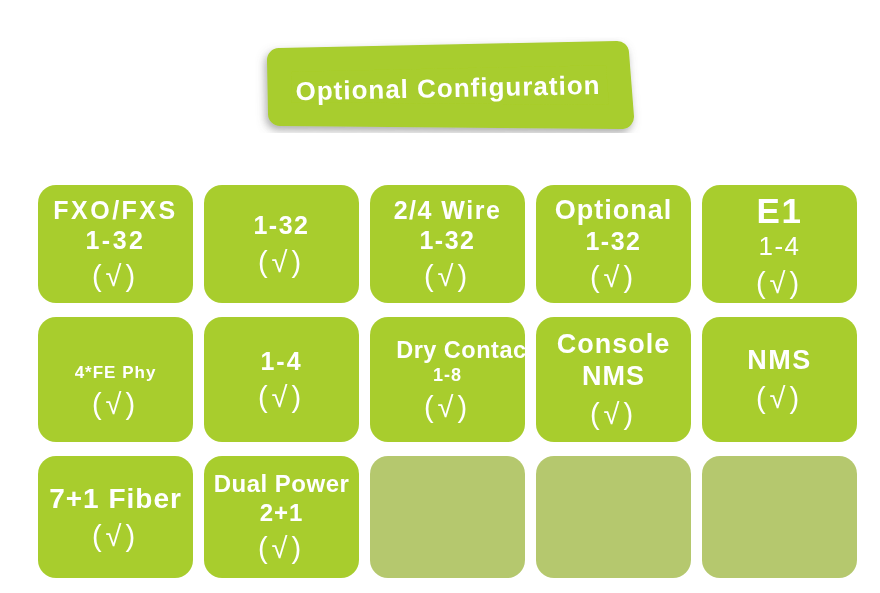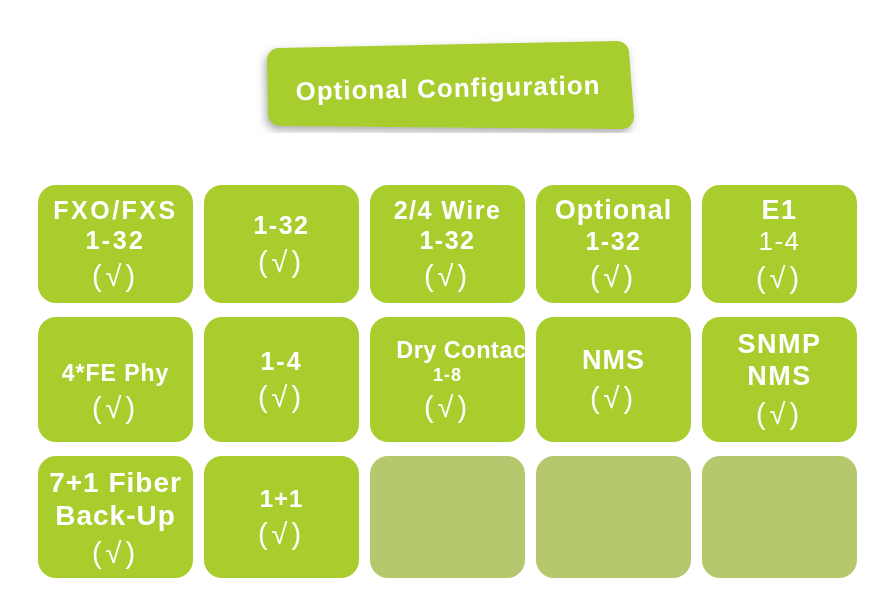--- a/index.html
+++ b/index.html
@@ -64,24 +64,24 @@
     margin-top: 6px;
     line-height: 1.05;
   }
 
   
   .grid > .tile:nth-child(1) .name,
   .grid > .tile:nth-child(1) .count { letter-spacing: 2.5px; }
 
   .grid > .tile:nth-child(4) .name { font-size: 27px; letter-spacing: 1px; }
 
-  .grid > .tile:nth-child(5) .name  { font-size: 27px; }
+  .grid > .tile:nth-child(5) .name  { font-size: 35px; }
   .grid > .tile:nth-child(5) .count { font-size: 26px; font-weight: 400; }
 
-  .grid > .tile:nth-child(6) .name  { font-size: 23px; letter-spacing: 1px; margin-top: 24px; }
+  .grid > .tile:nth-child(6) .name  { font-size: 17px; letter-spacing: 1px; margin-top: 24px; }
   .grid > .tile:nth-child(6) .count { font-size: 28px; letter-spacing: 2px; }
 
   .grid > .tile:nth-child(7) .name  { font-size: 18.5px; letter-spacing: 0.5px; }
   .grid > .tile:nth-child(7) .count { font-size: 25px; letter-spacing: 2px; }
 
   .grid > .tile:nth-child(8) .name  { font-size: 23.5px; letter-spacing: 0.5px; margin-left: 36px; }
   .grid > .tile:nth-child(8) .count { font-size: 18px; letter-spacing: 1px; }
 
   .grid > .tile:nth-child(9) .name,
   .grid > .tile:nth-child(9) .count  { font-size: 27px; letter-spacing: 1px; }
@@ -151,38 +151,38 @@
       <div class="line check">(√)</div>
     </div>
 
     <div class="tile">
       <div class="line name">Dry Contact</div>
       <div class="line count">1-8</div>
       <div class="line check">(√)</div>
     </div>
 
     <div class="tile">
+      <div class="line name">Console</div>
       <div class="line count">NMS</div>
       <div class="line check">(√)</div>
     </div>
 
     <div class="tile">
-      <div class="line name">SNMP</div>
       <div class="line count">NMS</div>
       <div class="line check">(√)</div>
     </div>
 
     <div class="tile">
       <div class="line name">7+1 Fiber</div>
-      <div class="line count">Back-Up</div>
-      <div class="line check">(√)</div>
-    </div>
-
-    <div class="tile">
-      <div class="line count">1+1</div>
+      <div class="line check">(√)</div>
+    </div>
+
+    <div class="tile">
+      <div class="line name">Dual Power</div>
+      <div class="line count">2+1</div>
       <div class="line check">(√)</div>
     </div>
 
     <div class="tile muted">
       <div class="line name"></div>
       <div class="line count"></div>
       <div class="line check"></div>
     </div>
 
     <div class="tile muted">

